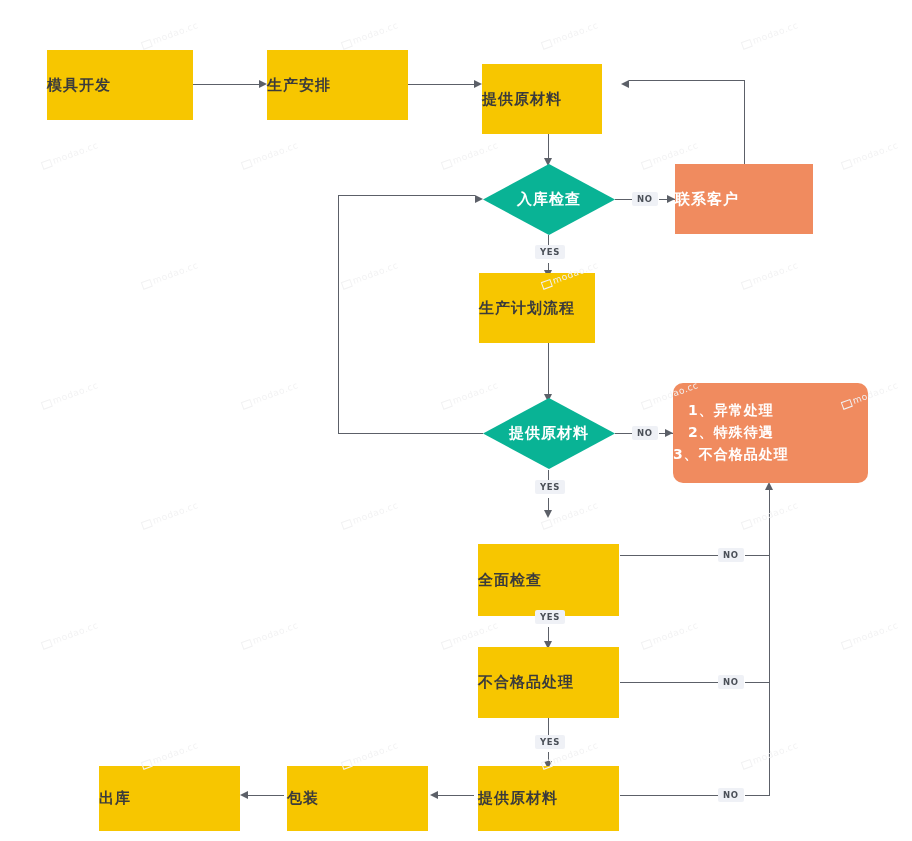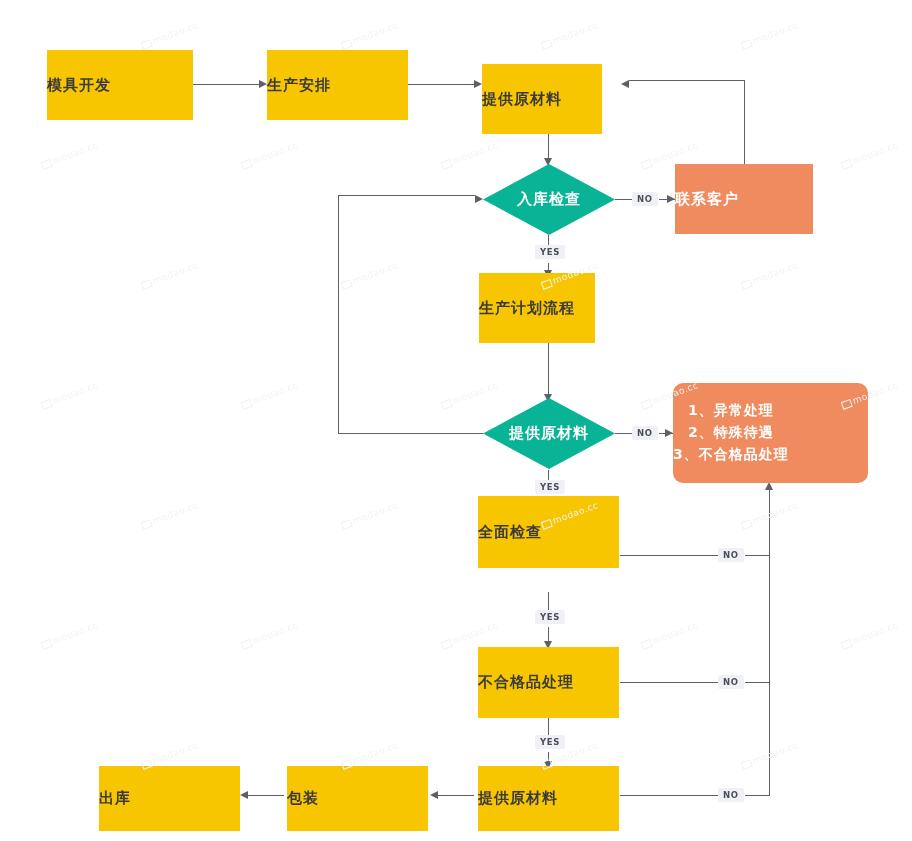--- a/index.html
+++ b/index.html
@@ -267,21 +267,21 @@
     <div class="diamond"></div>
     <div class="dlabel">提供原材料</div>
   </div>
 
   <div class="node node-alert rounded" style="left:673px; top:383px; width:195px; height:100px;">
     <span class="multi">1、异常处理
 2、特殊待遇
 3、不合格品处理</span>
   </div>
 
-  <div class="node node-process" style="left:478px; top:496px; width:141px; height:72px;">
+  <div class="node node-process" style="left:478px; top:544px; width:141px; height:72px;">
     <span>全面检查</span>
   </div>
 
   <div class="node node-process" style="left:478px; top:647px; width:141px; height:71px;">
     <span>不合格品处理</span>
   </div>
 
   <div class="node node-process" style="left:478px; top:766px; width:141px; height:65px;">
     <span>提供原材料</span>
   </div>

